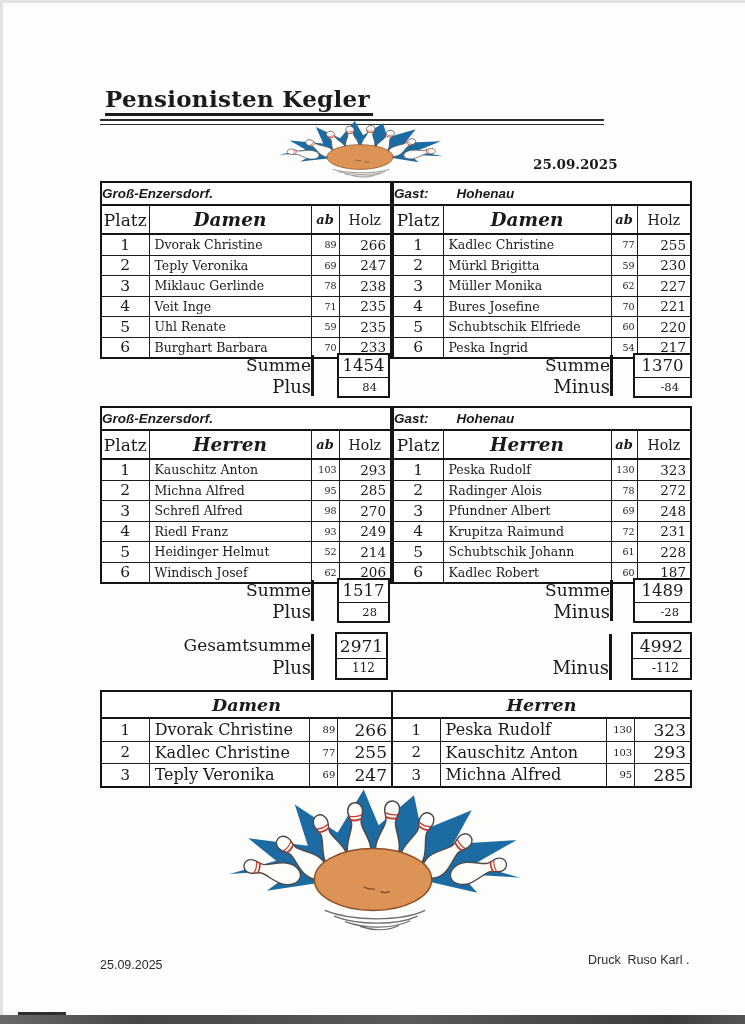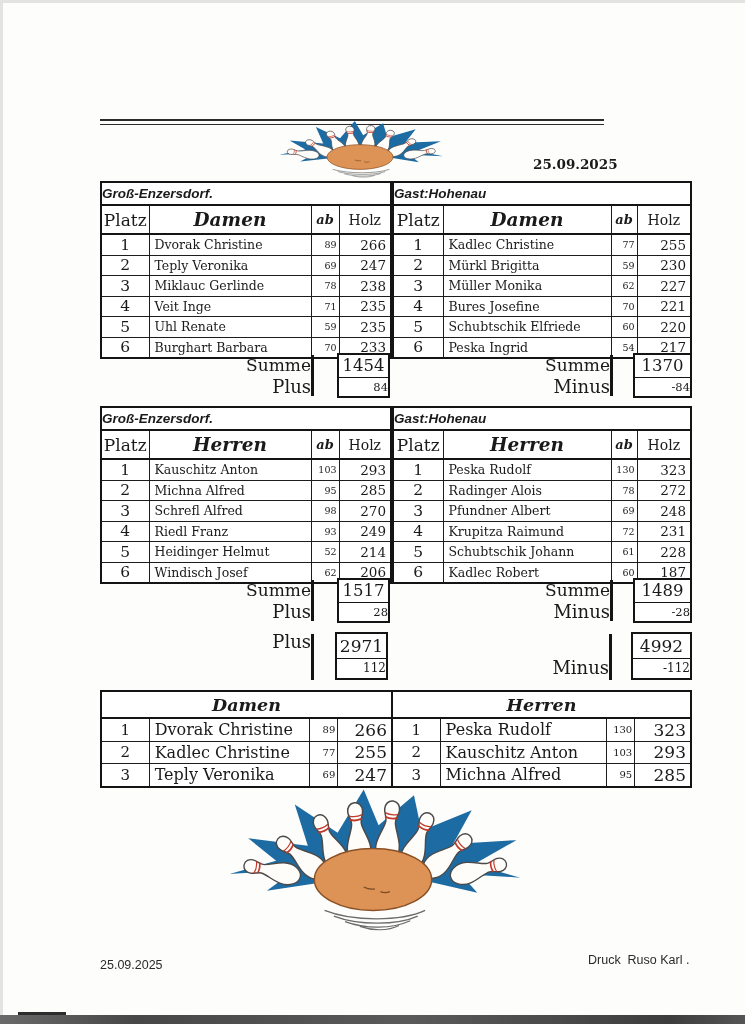--- a/index.html
+++ b/index.html
@@ -22,21 +22,21 @@
   .kegel.small { left:276px; top:118px; width:168px; height:60px; }
   .kegel.big   { left:224px; top:782px; width:298px; height:150px; }
 
   
   table.score { position:absolute; border-collapse:collapse; table-layout:fixed; background:#fff; border:2.4px solid #141414; }
   table.score td { border:1.3px solid #1c1c1c; overflow:hidden; white-space:nowrap; padding:0; }
   tr.team-row td { border-bottom:2.2px solid #141414; height:21px;
     font-family:"Liberation Sans", sans-serif; font-style:italic; font-weight:bold; font-size:13.5px; }
   .team-indent { padding-left:19px; }
   .guest-cell { padding-left:6px; }
-  .guest-team { }
+  .guest-team { margin-left:28px; }
   tr.cols-row td { border-bottom:2.2px solid #141414; height:27px; text-align:center; }
   .h-platz { font-size:17px; }
   .h-gender { font-weight:bold; font-style:italic; font-size:18.5px; }
   .h-ab { font-weight:bold; font-style:italic; font-size:13px; }
   .h-holz { font-size:14px; }
   tr.data-row td { height:19.5px; }
   .c-platz { text-align:center; font-size:15.5px; }
   .c-name { font-size:12.5px; padding-left:5px !important; }
   .c-ab { text-align:right; font-size:9.5px; padding-right:2px !important; }
   .c-holz { text-align:right; font-size:13.5px; padding-right:4px !important; }
@@ -55,21 +55,21 @@
   .sumblock { position:absolute; width:296px; height:50px; }
   .sum-labels { position:absolute; left:0; top:0; text-align:right; }
   .sum-l1 { font-size:17px; line-height:24px; height:24px; }
   .sum-l1.tall { line-height:26px; height:26px; }
   .sum-l2 { font-size:18px; line-height:20px; height:20px; }
   .sum-bar { position:absolute; width:2.6px; background:#141414; top:2px; height:41px; }
   .sum-bar.tall { height:46px; }
   .sum-box { position:absolute; top:0; border:2.2px solid #141414; background:#fff; }
   .sum-v1 { font-size:16.5px; text-align:center; height:22px; line-height:22px; border-bottom:1.4px solid #141414; }
   .sum-v1.tall { height:24px; line-height:24px; font-size:17px; }
-  .sum-v2 { font-size:11.5px; text-align:right; height:18px; line-height:18px; padding-right:0; }
+  .sum-v2 { font-size:11.5px; text-align:right; height:18px; line-height:18px; padding-right:11px; }
   .sum-v2.tall { height:19px; line-height:19px; font-size:12px; }
 
   
   .foot { position:absolute; font-family:"Liberation Sans", sans-serif; font-size:12.5px; color:#2a2a2a; white-space:pre; }
   .scan-bar { position:absolute; left:0; top:1015px; width:745px; height:9px;
     background:linear-gradient(90deg,#6a6a6a,#474747 18%,#5a5a5a 55%,#3d3d3d 90%,#555); }
   .scan-blob { position:absolute; left:18px; top:1012px; width:48px; height:10px; background:#2d2d2d; }
 </style>
 </head>
 <body>
@@ -97,20 +97,21 @@
         <path d="M 150,112 q 6,3 12,2" fill="none" stroke="#7a4b24" stroke-width="1.4"></path>
         <path d="M 168,117 q 5,2 10,0" fill="none" stroke="#7a4b24" stroke-width="1.4"></path>
         <path d="M 108,137 C 138,149 190,149 216,137" fill="none" stroke="#6b6b6b" stroke-width="1.5"></path>
         <path d="M 118,143 C 144,153 186,153 208,143" fill="none" stroke="#6b6b6b" stroke-width="1.4"></path>
         <path d="M 130,149 C 152,157 180,157 200,148" fill="none" stroke="#6b6b6b" stroke-width="1.3"></path>
         <path d="M 146,154 C 160,159 176,159 188,153" fill="none" stroke="#6b6b6b" stroke-width="1.2"></path>
       </g>
     </defs>
   </svg>
 
+  <div class="title" style="left:105px;top:85px">Pensionisten Kegler</div>
   <div class="double-rule"></div>
   <svg class="kegel small" viewBox="0 0 320 160" preserveAspectRatio="none">
       <use href="#kegel-scene"></use>
     </svg>
   <div class="date-top">25.09.2025</div>
 
   <table class="score" style="left:100px;top:181px;width:292px">
     <colgroup>
         <col style="width:48px">
         <col style="width:162px">
@@ -375,20 +376,21 @@
     </div>
     <div class="sum-bar" style="left:210px"></div>
     <div class="sum-box" style="left:233px;width:55px">
       <div class="sum-v1">1489</div>
       <div class="sum-v2">-28</div>
     </div>
   </div>
 
   <div class="sumblock" style="left:100px;top:632px">
     <div class="sum-labels" style="width:211px">
+      <div class="sum-l1 tall">Gesamtsumme</div>
       <div class="sum-l2">Plus</div>
     </div>
     <div class="sum-bar tall" style="left:211px"></div>
     <div class="sum-box" style="left:235px;width:49px">
       <div class="sum-v1 tall">2971</div>
       <div class="sum-v2 tall">112</div>
     </div>
   </div>
   <div class="sumblock" style="left:400px;top:632px">
     <div class="sum-labels" style="width:209px">

